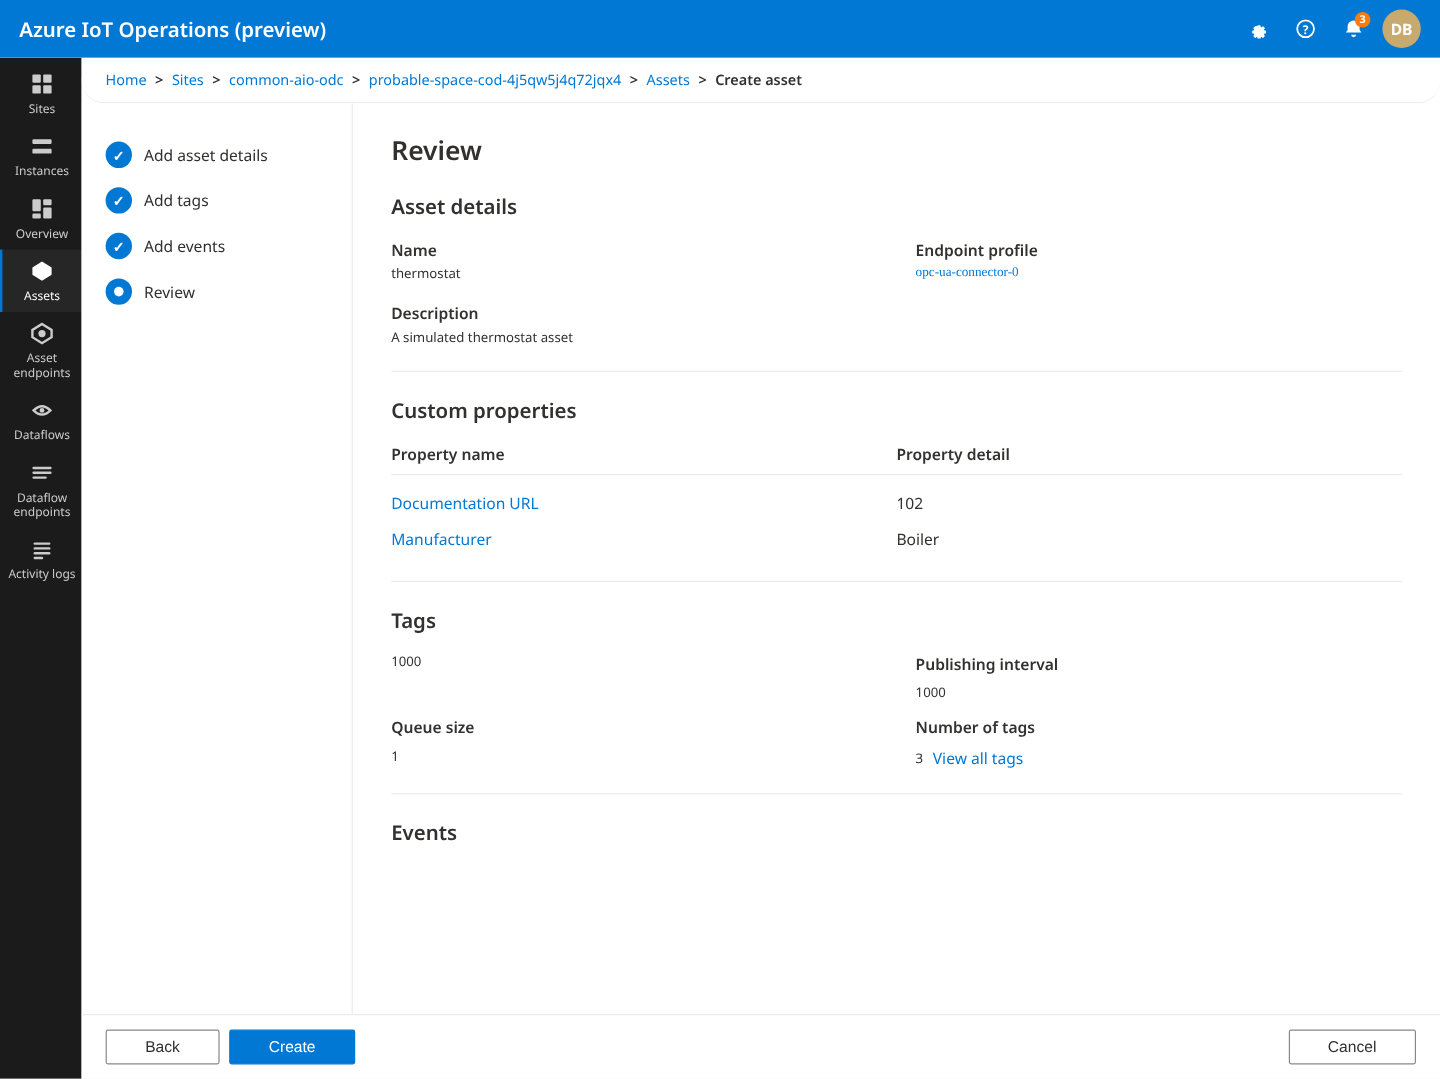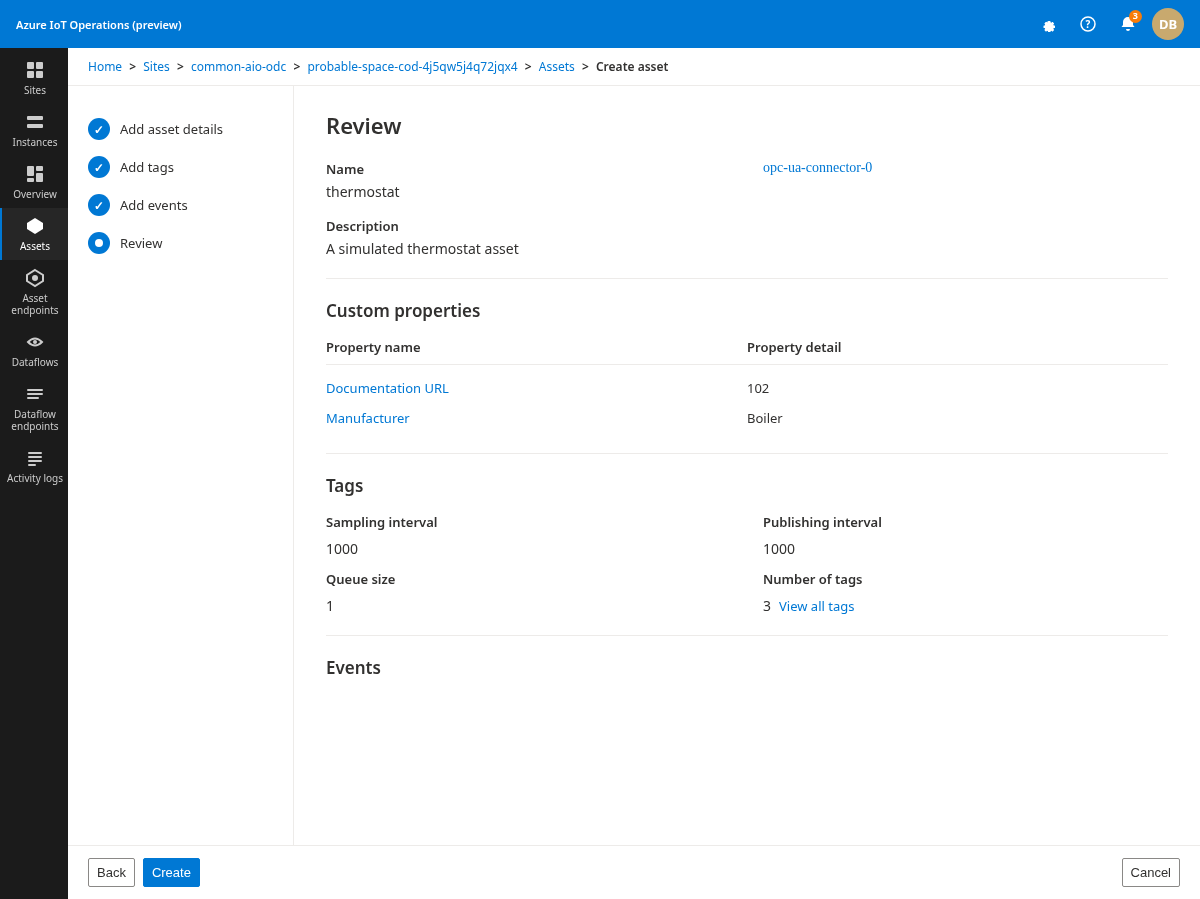--- a/index.html
+++ b/index.html
@@ -10,21 +10,21 @@
       background: #0078d4;
       color: white;
       height: 48px;
       display: flex;
       align-items: center;
       padding: 0 16px;
       flex-shrink: 0;
       z-index: 100;
     }
     .topbar-title {
-      font-size: 11px;
+      font-size: 17px;
       font-weight: 600;
       flex: 1;
     }
     .topbar-icons {
       display: flex;
       align-items: center;
       gap: 8px;
     }
     .topbar-icon-btn {
       width: 32px; height: 32px;
@@ -107,20 +107,21 @@
     }
 
     
     .breadcrumb {
       padding: 10px 20px;
       font-size: 12px;
       color: #605e5c;
       background: white;
       border-bottom: 1px solid #edebe9;
       flex-shrink: 0;
+      border-radius: 18px;
     }
     .breadcrumb a { color: #0078d4; text-decoration: none; cursor: pointer; }
     .breadcrumb span { color: #323130; font-weight: 600; }
     .breadcrumb-sep { margin: 0 4px; }
 
     
     .page-body {
       display: flex;
       flex: 1;
       overflow: hidden;
@@ -190,21 +191,21 @@
     }
 
     .detail-label {
       font-size: 13px;
       font-weight: 600;
       color: #323130;
       margin-bottom: 4px;
     }
 
     .detail-value {
-      font-size: 14px;
+      font-size: 11px;
       color: #323130;
     }
 
     .detail-value.blue { color: #0078d4; font-family: Liberation Serif, serif; }
 
     .section-divider {
       border: none;
       border-top: 1px solid #edebe9;
       margin: 20px 0;
     }
@@ -260,21 +261,21 @@
     .footer {
       background: white;
       border-top: 1px solid #edebe9;
       padding: 12px 20px;
       display: flex;
       align-items: center;
       gap: 8px;
       flex-shrink: 0;
     }
     .btn {
-      padding: 6px 8px;
+      padding: 6px 32px;
       border-radius: 2px;
       font-size: 13px;
       cursor: pointer;
       border: 1px solid;
       text-align: right;
     }
     .btn-secondary {
       background: white;
       border-color: #8a8886;
       color: #323130;
@@ -445,27 +446,29 @@
               </svg>
           </div>
           <span>Review</span>
         </div>
       </div>
 
       <div class="review-content">
 
         <h1 class="review-title">Review</h1>
 
+        <h2 class="section-title">Asset details</h2>
 
         <div class="detail-grid">
           <div>
             <div class="detail-label">Name</div>
             <div class="detail-value">thermostat</div>
           </div>
           <div>
+            <div class="detail-label">Endpoint profile</div>
             <div class="detail-value blue">opc-ua-connector-0</div>
           </div>
           <div>
             <div class="detail-label">Description</div>
             <div class="detail-value">A simulated thermostat asset</div>
           </div>
         </div>
 
         <hr class="section-divider">
 
@@ -485,21 +488,20 @@
             <span>Boiler</span>
           </div>
         </div>
 
         <hr class="section-divider">
 
         <h2 class="section-title">Tags</h2>
 
         <div class="tags-grid">
           <div class="tag-item">
-            <div class="detail-label">Sampling interval</div>
             <div class="detail-value">1000</div>
           </div>
           <div class="tag-item">
             <div class="detail-label">Publishing interval</div>
             <div class="detail-value">1000</div>
           </div>
           <div class="tag-item">
             <div class="detail-label">Queue size</div>
             <div class="detail-value">1</div>
           </div>

